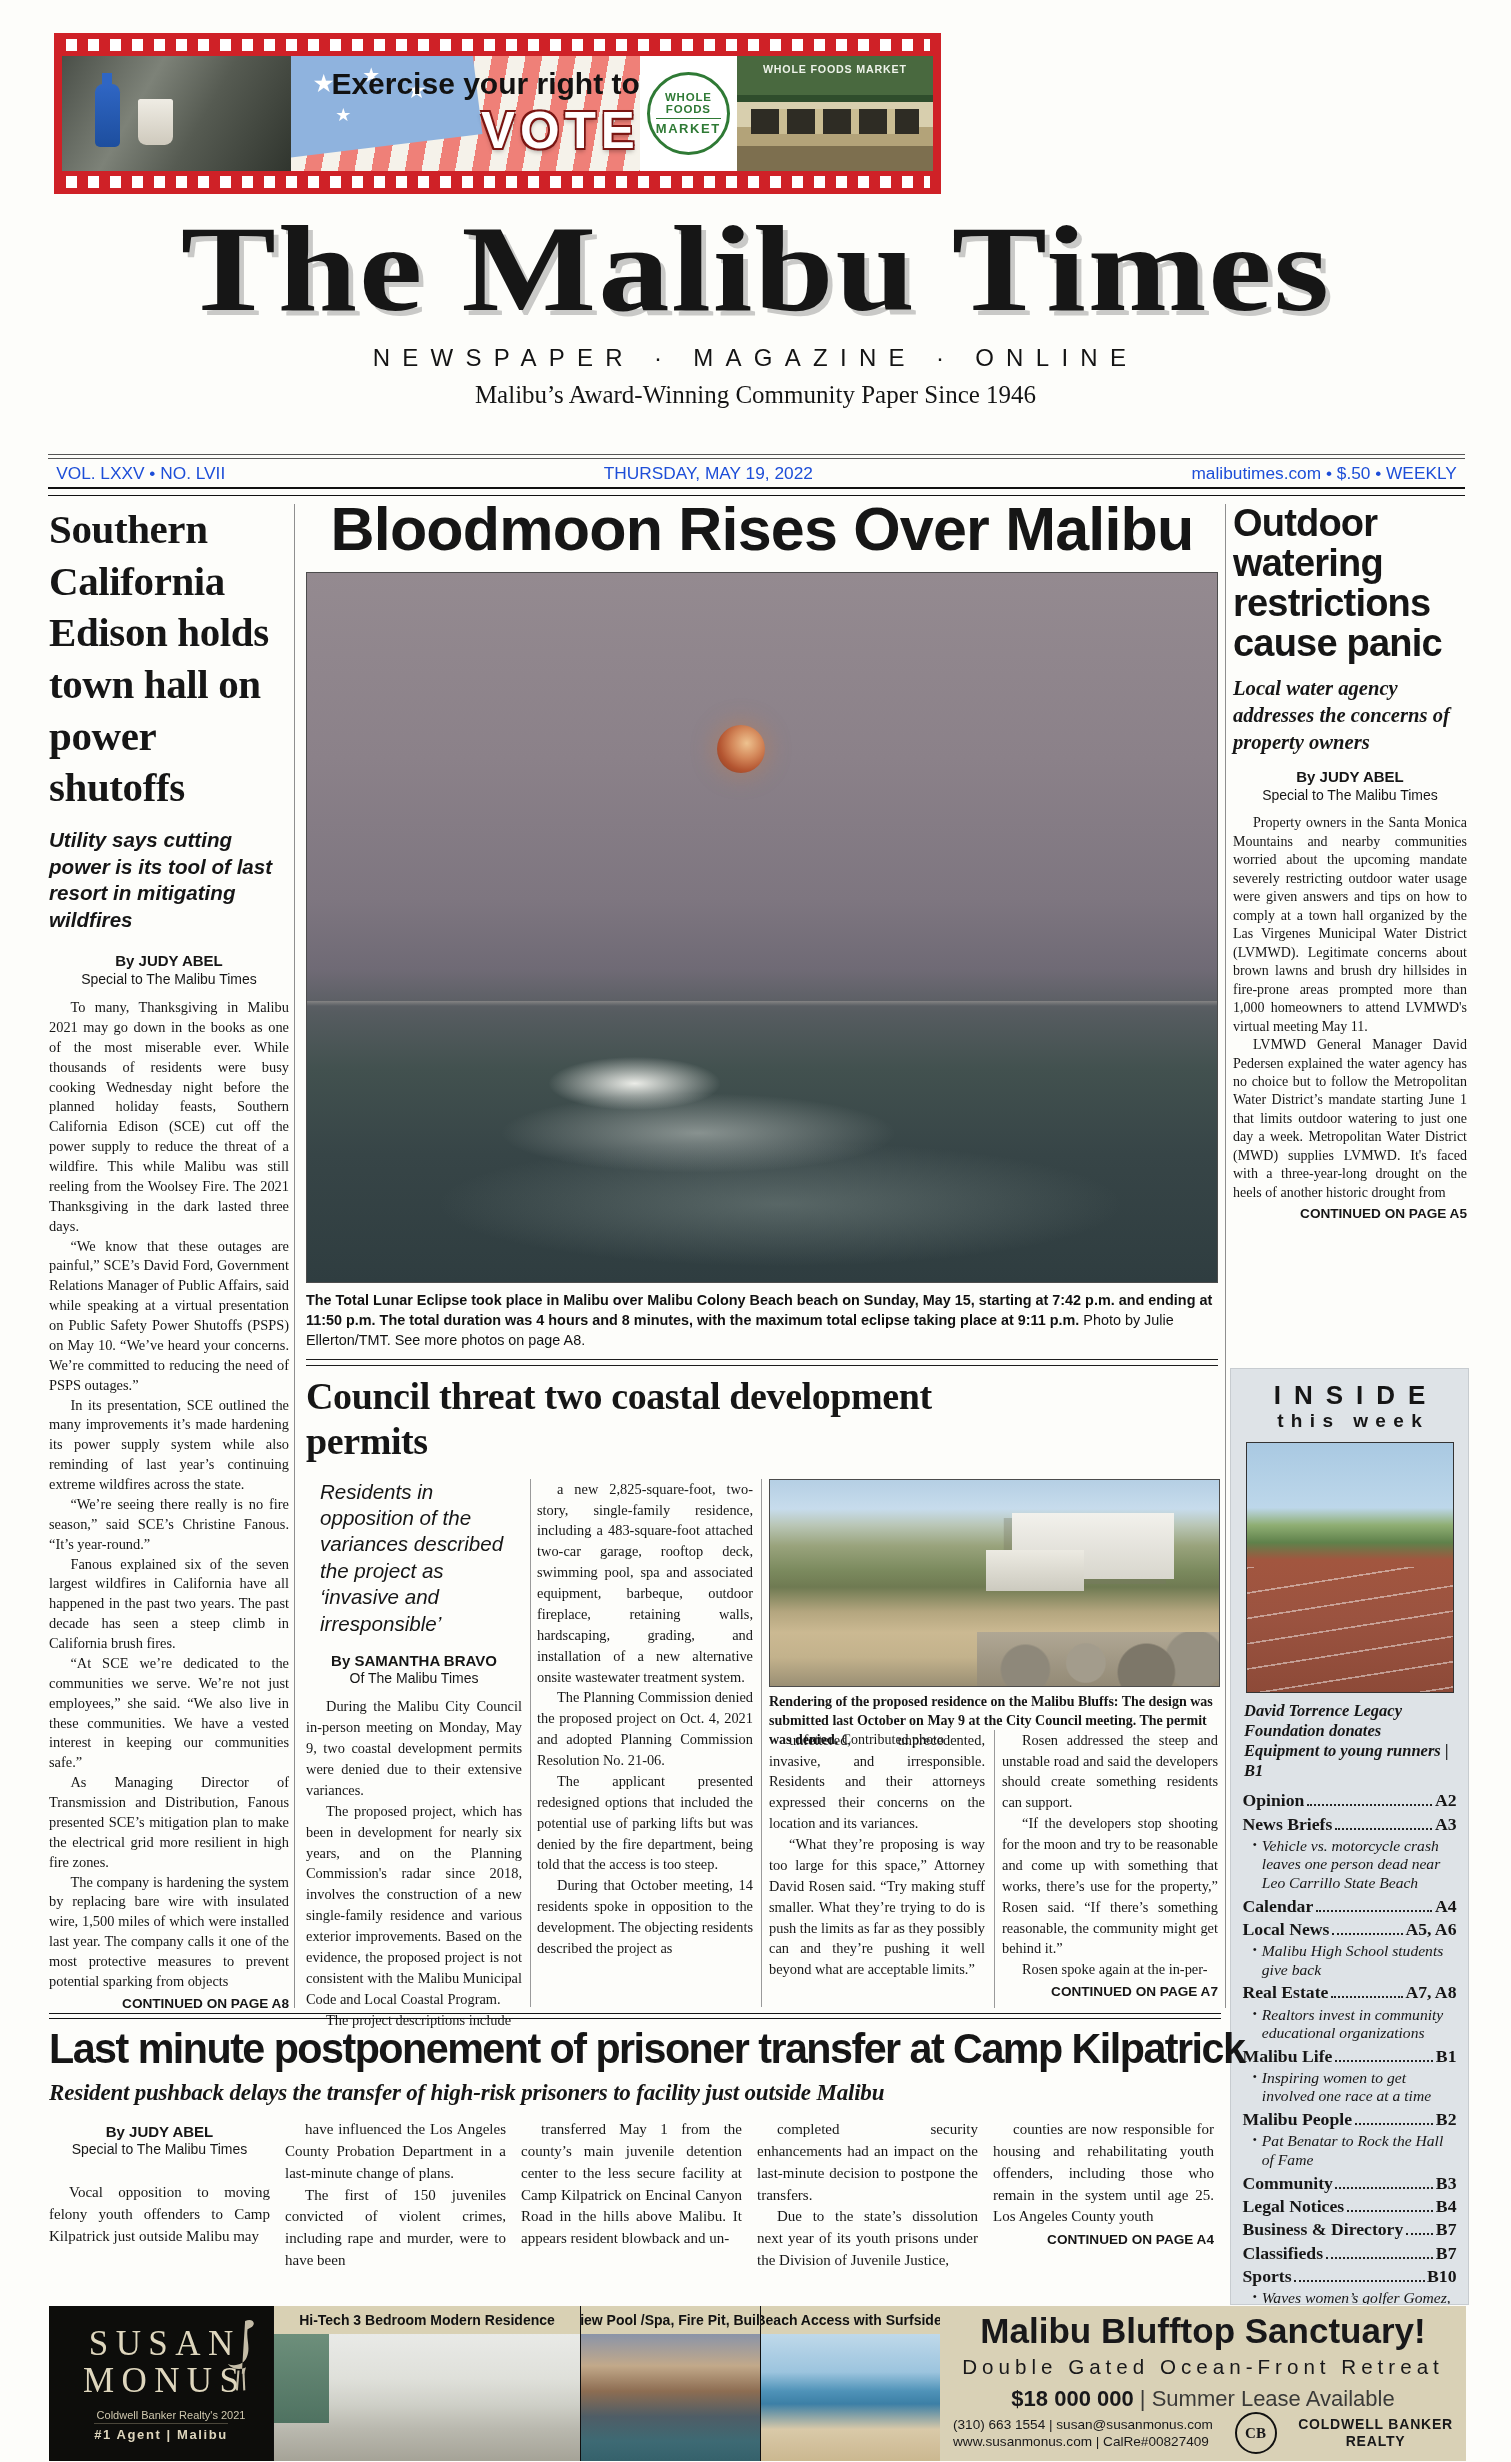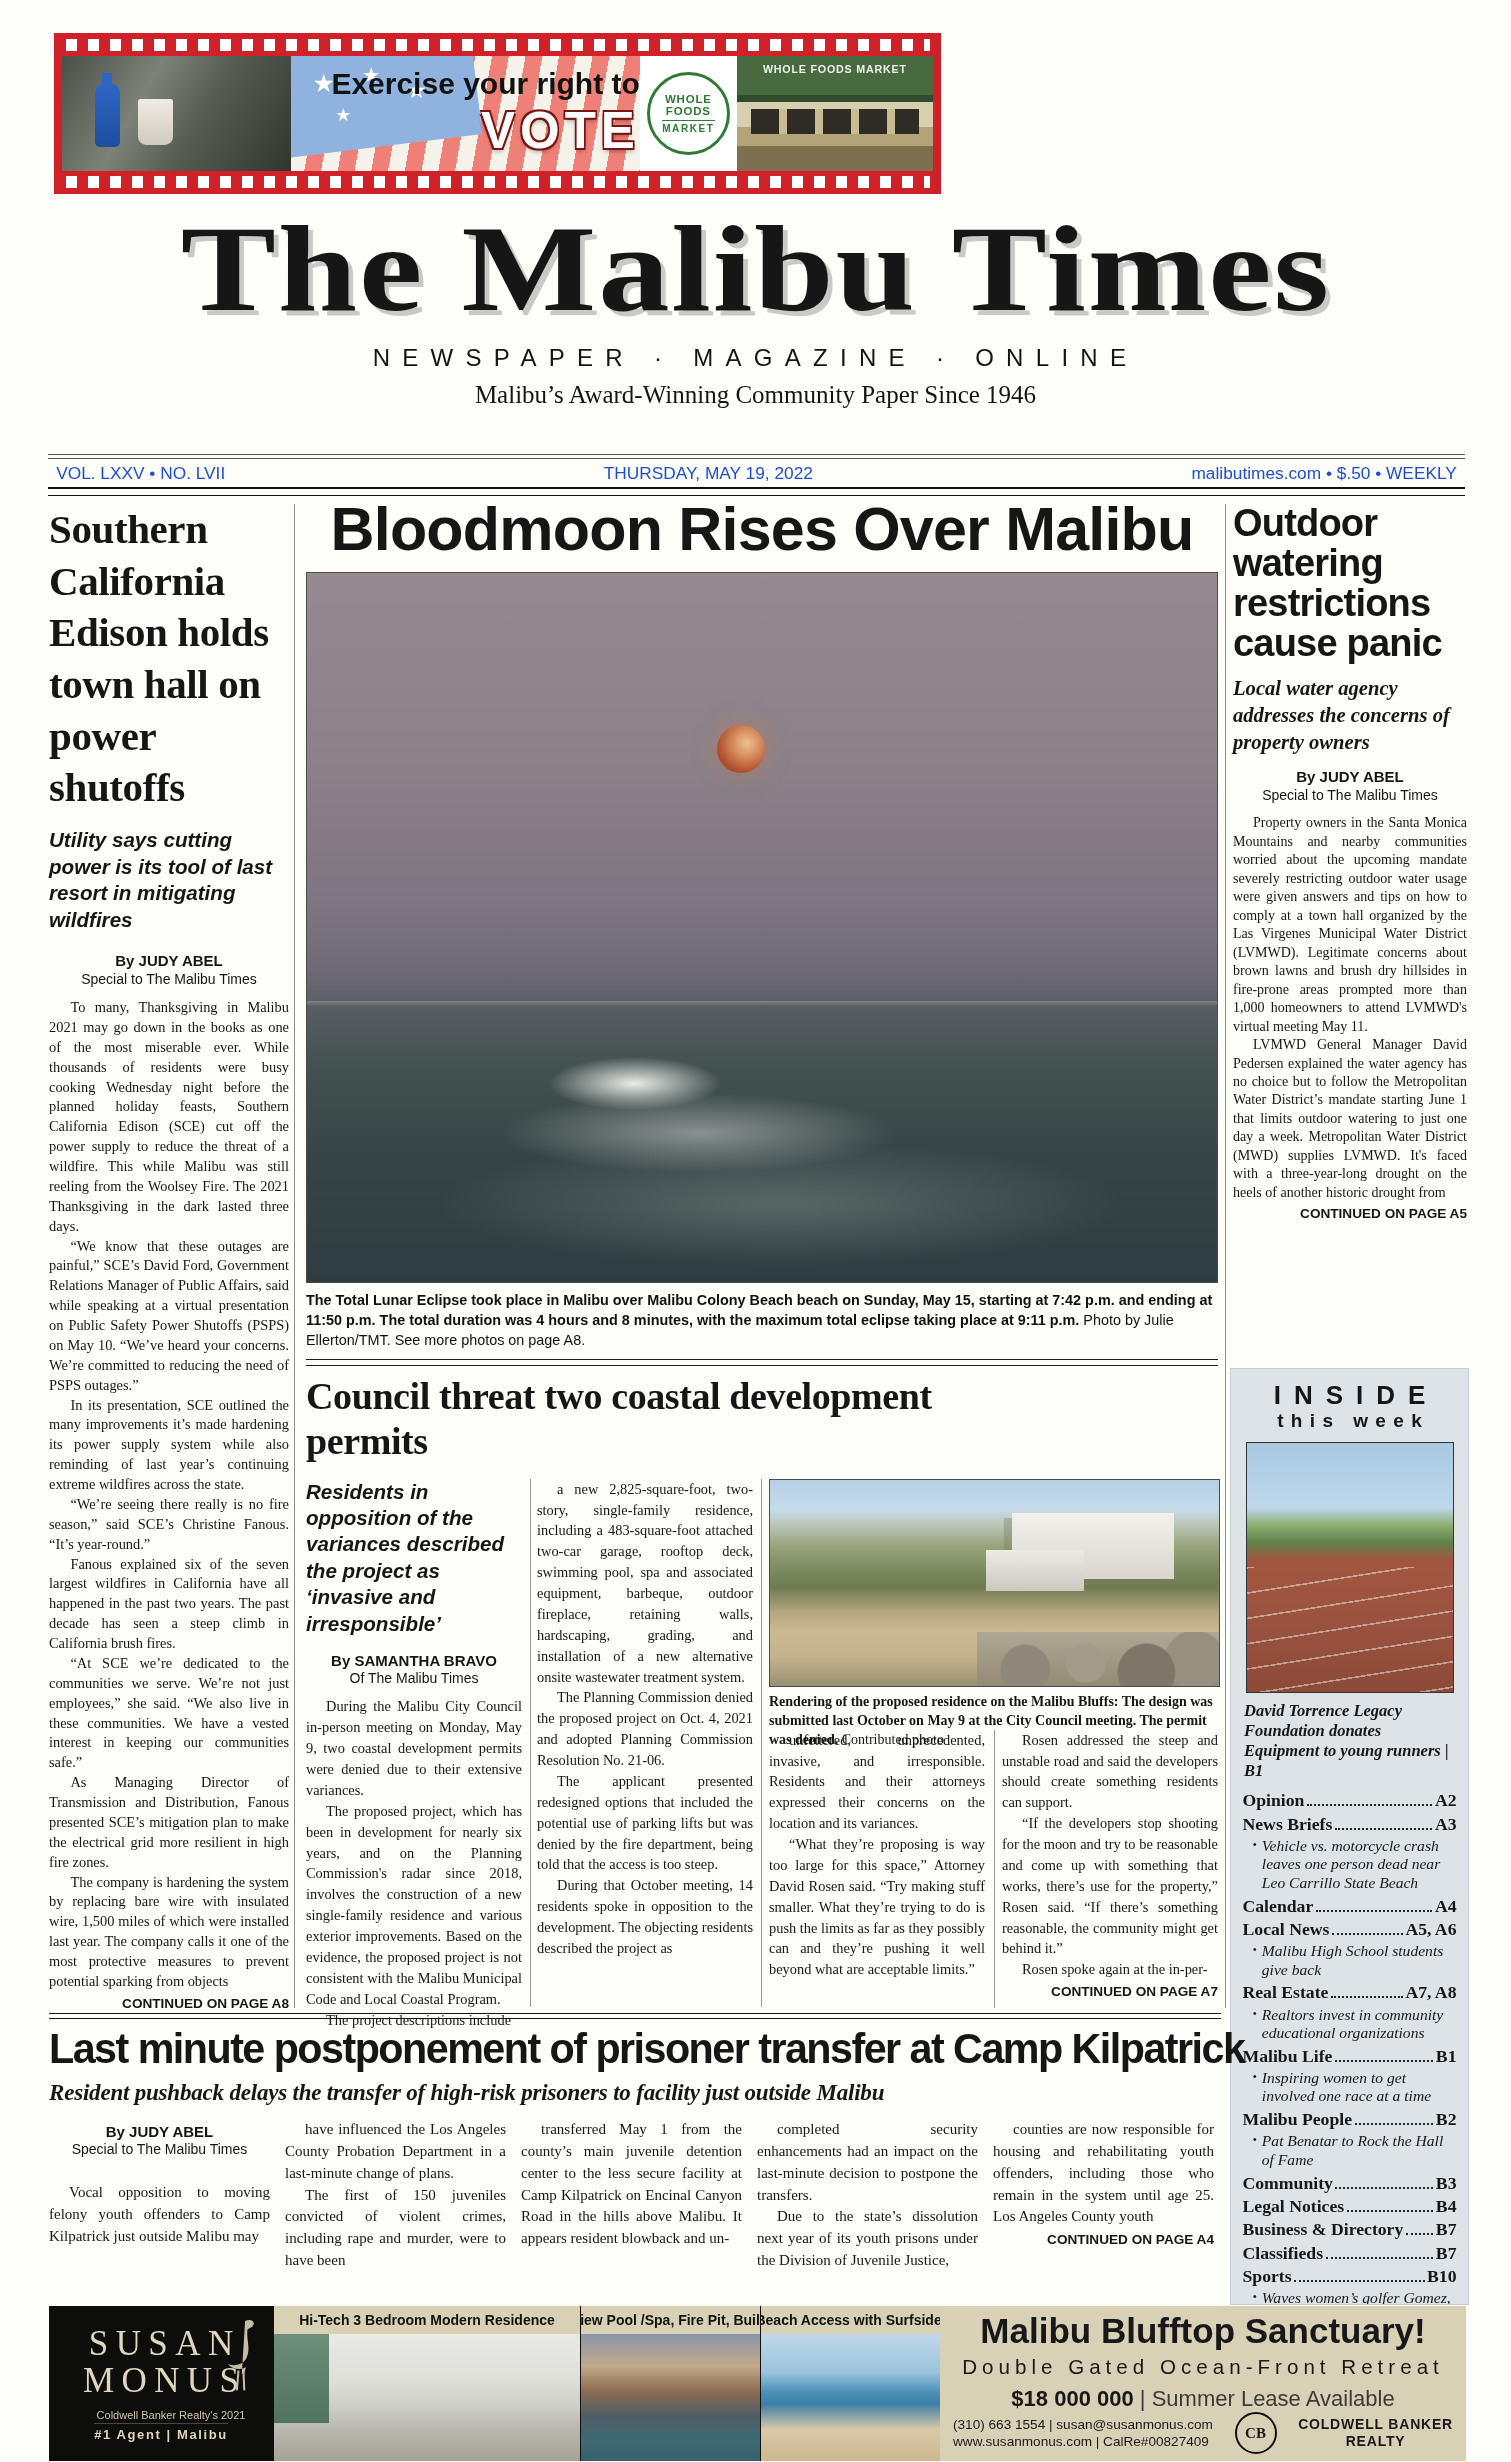--- a/index.html
+++ b/index.html
@@ -24,21 +24,21 @@
   .canton{position:absolute;left:-20px;top:-11.5px;width:206px;height:102px;background:#8fb3de;transform:rotate(-7deg);}
   .star{position:absolute;color:#fff;}
   .vote-text{position:absolute;inset:0;display:flex;flex-direction:column;align-items:flex-end;justify-content:center;z-index:2;}
   .vote-line1{font-family:"Liberation Sans",sans-serif;font-weight:bold;font-size:30px;color:#121212;}
   .vote-line2{font-family:"Liberation Sans",sans-serif;font-weight:bold;font-size:51px;color:#fff;letter-spacing:5px;
       text-shadow:-1.6px -1.6px 0 #7a1512,1.6px -1.6px 0 #7a1512,-1.6px 1.6px 0 #7a1512,1.6px 1.6px 0 #7a1512,0 3.3px 5px rgba(0,0,0,.35);}
   .blogo{width:97px;flex:none;background:#fff;display:flex;align-items:center;justify-content:center;}
   .wf-ring{width:77px;height:77px;border:3.3px solid #2f7a35;border-radius:50%;display:flex;flex-direction:column;
       align-items:center;justify-content:center;color:#2f7a35;font-family:"Liberation Sans",sans-serif;font-weight:bold;text-align:center;}
   .wf-top{font-size:11.5px;letter-spacing:0.8px;}.wf-mid{font-size:11.5px;letter-spacing:0.8px;}
-  .wf-bot{font-size:10px;border-top:0.8px solid #2f7a35;margin-top:2.5px;padding-top:1.6px;letter-spacing:1.6px;}
+  .wf-bot{font-size:13px;border-top:0.8px solid #2f7a35;margin-top:2.5px;padding-top:1.6px;letter-spacing:1.6px;}
   .bphoto-right{width:196px;flex:none;position:relative;overflow:hidden;
       background:linear-gradient(#49693f 0 34%,#2f4d2c 34% 40%,#d8cfae 40% 62%,#b3a379 62% 78%,#7d6f4f 78% 100%);}
   .store-sign{position:absolute;top:7.4px;left:0;right:0;text-align:center;color:#eef3ea;
       font-family:"Liberation Sans",sans-serif;font-weight:bold;font-size:10.7px;letter-spacing:0.8px;}
   .store-windows{position:absolute;top:46%;left:7%;right:7%;height:25px;
       background:repeating-linear-gradient(90deg,#2e2c24 0 28px,#cabd93 28px 36px);}
 
   
   .masthead{position:absolute;left:33px;width:1445px;top:206px;text-align:center;}
   .mast-title{display:inline-block;font-weight:bold;font-size:123px;line-height:1.02;letter-spacing:1.6px;
@@ -94,21 +94,21 @@
 
   
   .council{position:relative;margin-top:8.2px;height:634px;}
   .council-headline{position:absolute;left:0;top:0;width:642px;font-size:38px;font-weight:bold;
       line-height:1.18;letter-spacing:-0.4px;}
   .c-col{position:absolute;width:216px;}
   .c1{left:0;top:105px;}
   .c2{left:231px;top:105px;}
   .c3{left:463px;top:356px;}
   .c4{left:696px;top:356px;}
-  .council-deck{font-family:"Liberation Sans",sans-serif;font-style:italic;font-weight:bold;font-size:20.6px;line-height:1.28;}
+  .council-deck{font-family:"Liberation Sans",sans-serif;font-style:italic;font-weight:normal;font-size:20.6px;line-height:1.28;margin-left:14px;}
   .c1 .byline-block{margin-top:15px;}
   .c1 .cbody{margin-top:10px;}
   .cbody p{font-size:14.4px;line-height:1.45;text-align:justify;text-indent:20px;margin:0;}
   .council-photo{position:absolute;left:463px;top:105px;width:449px;height:206px;border:0.8px solid #4c4c4c;overflow:hidden;
       background:linear-gradient(180deg,#b5cfe4 0%,#c7dcec 14%,#b9c6b6 22%,#99a37c 32%,#7b8a5e 44%,#6f7a52 52%,#b4a67f 64%,#cbb992 74%,#c3b28c 86%,#9a8f74 100%);}
   .bld1{position:absolute;right:10%;top:16%;width:36%;height:32%;background:linear-gradient(#f2f1ec,#d8d6cd);
       box-shadow:-8.2px 5px 0 rgba(120,120,100,.35);}
   .bld2{position:absolute;right:30%;top:34%;width:22%;height:20%;background:linear-gradient(#eceae2,#cccabf);}
   .rocks{position:absolute;left:46%;right:0;bottom:-4%;height:30%;
       background:radial-gradient(circle at 20% 60%, #8e887a 0 12%, transparent 13%),

